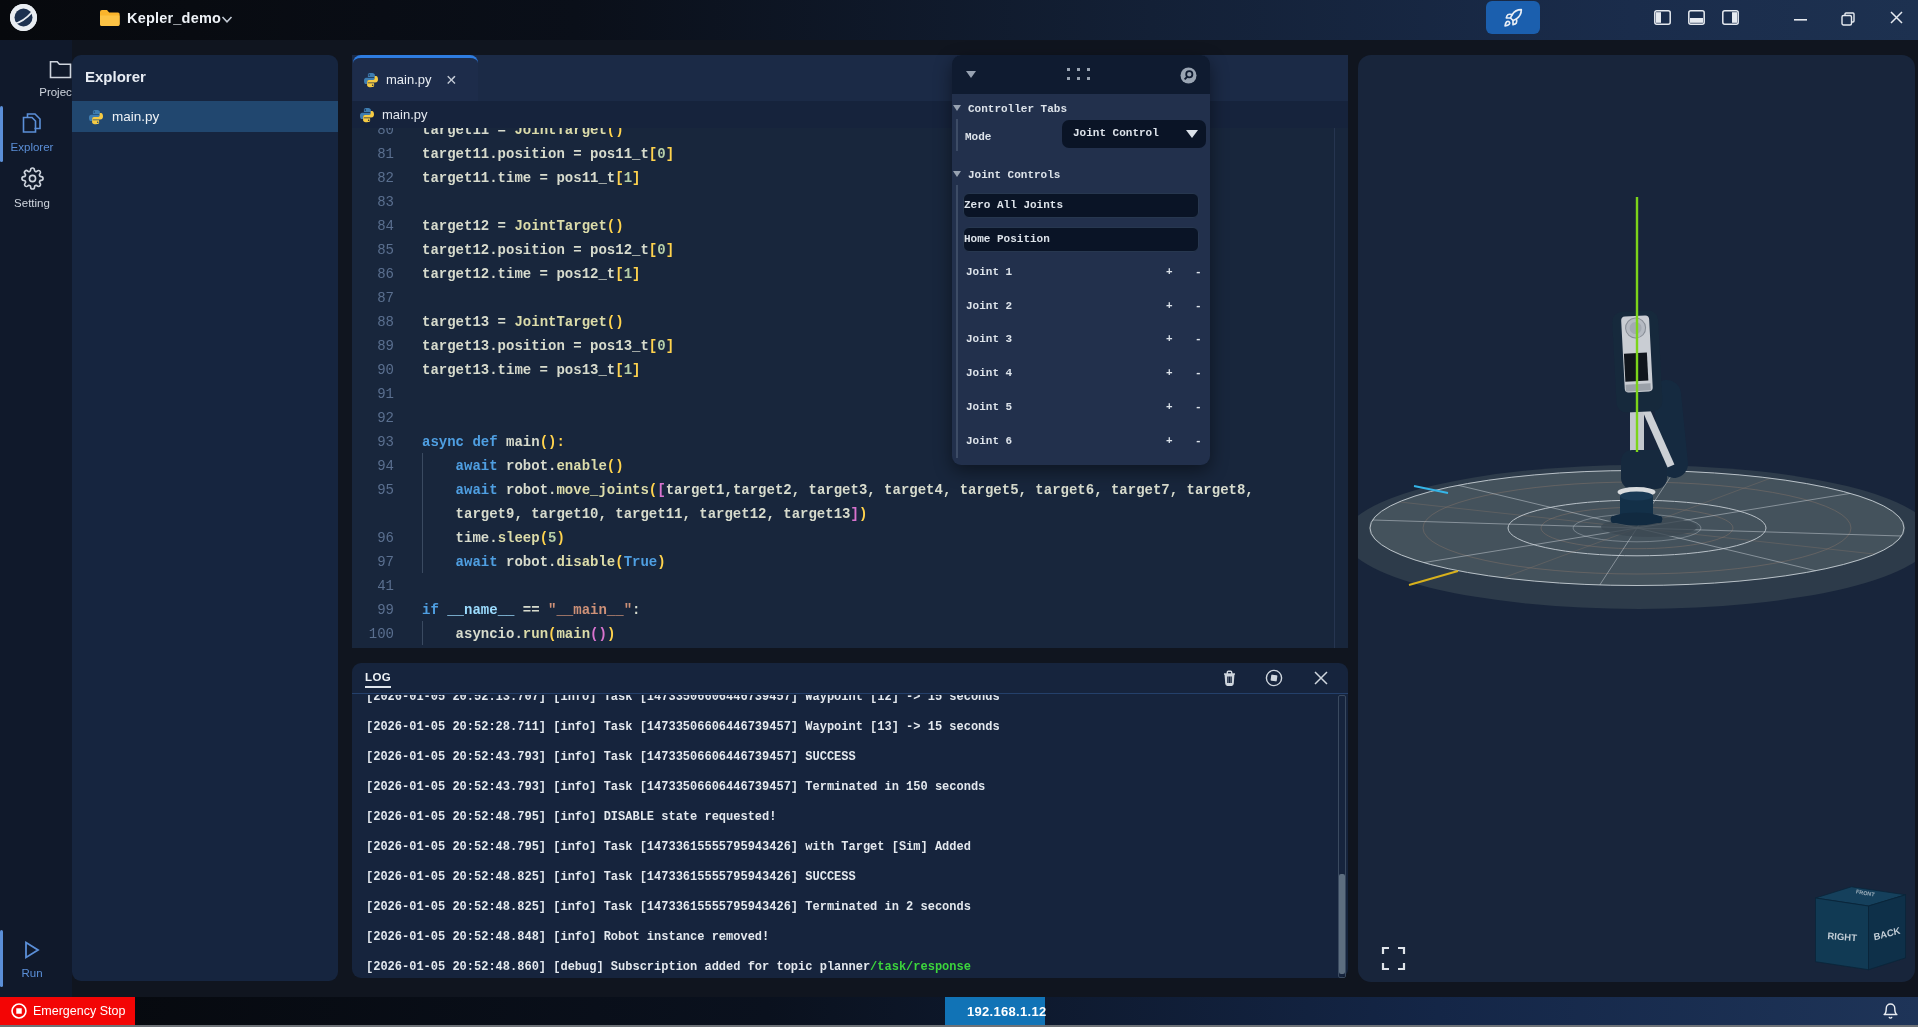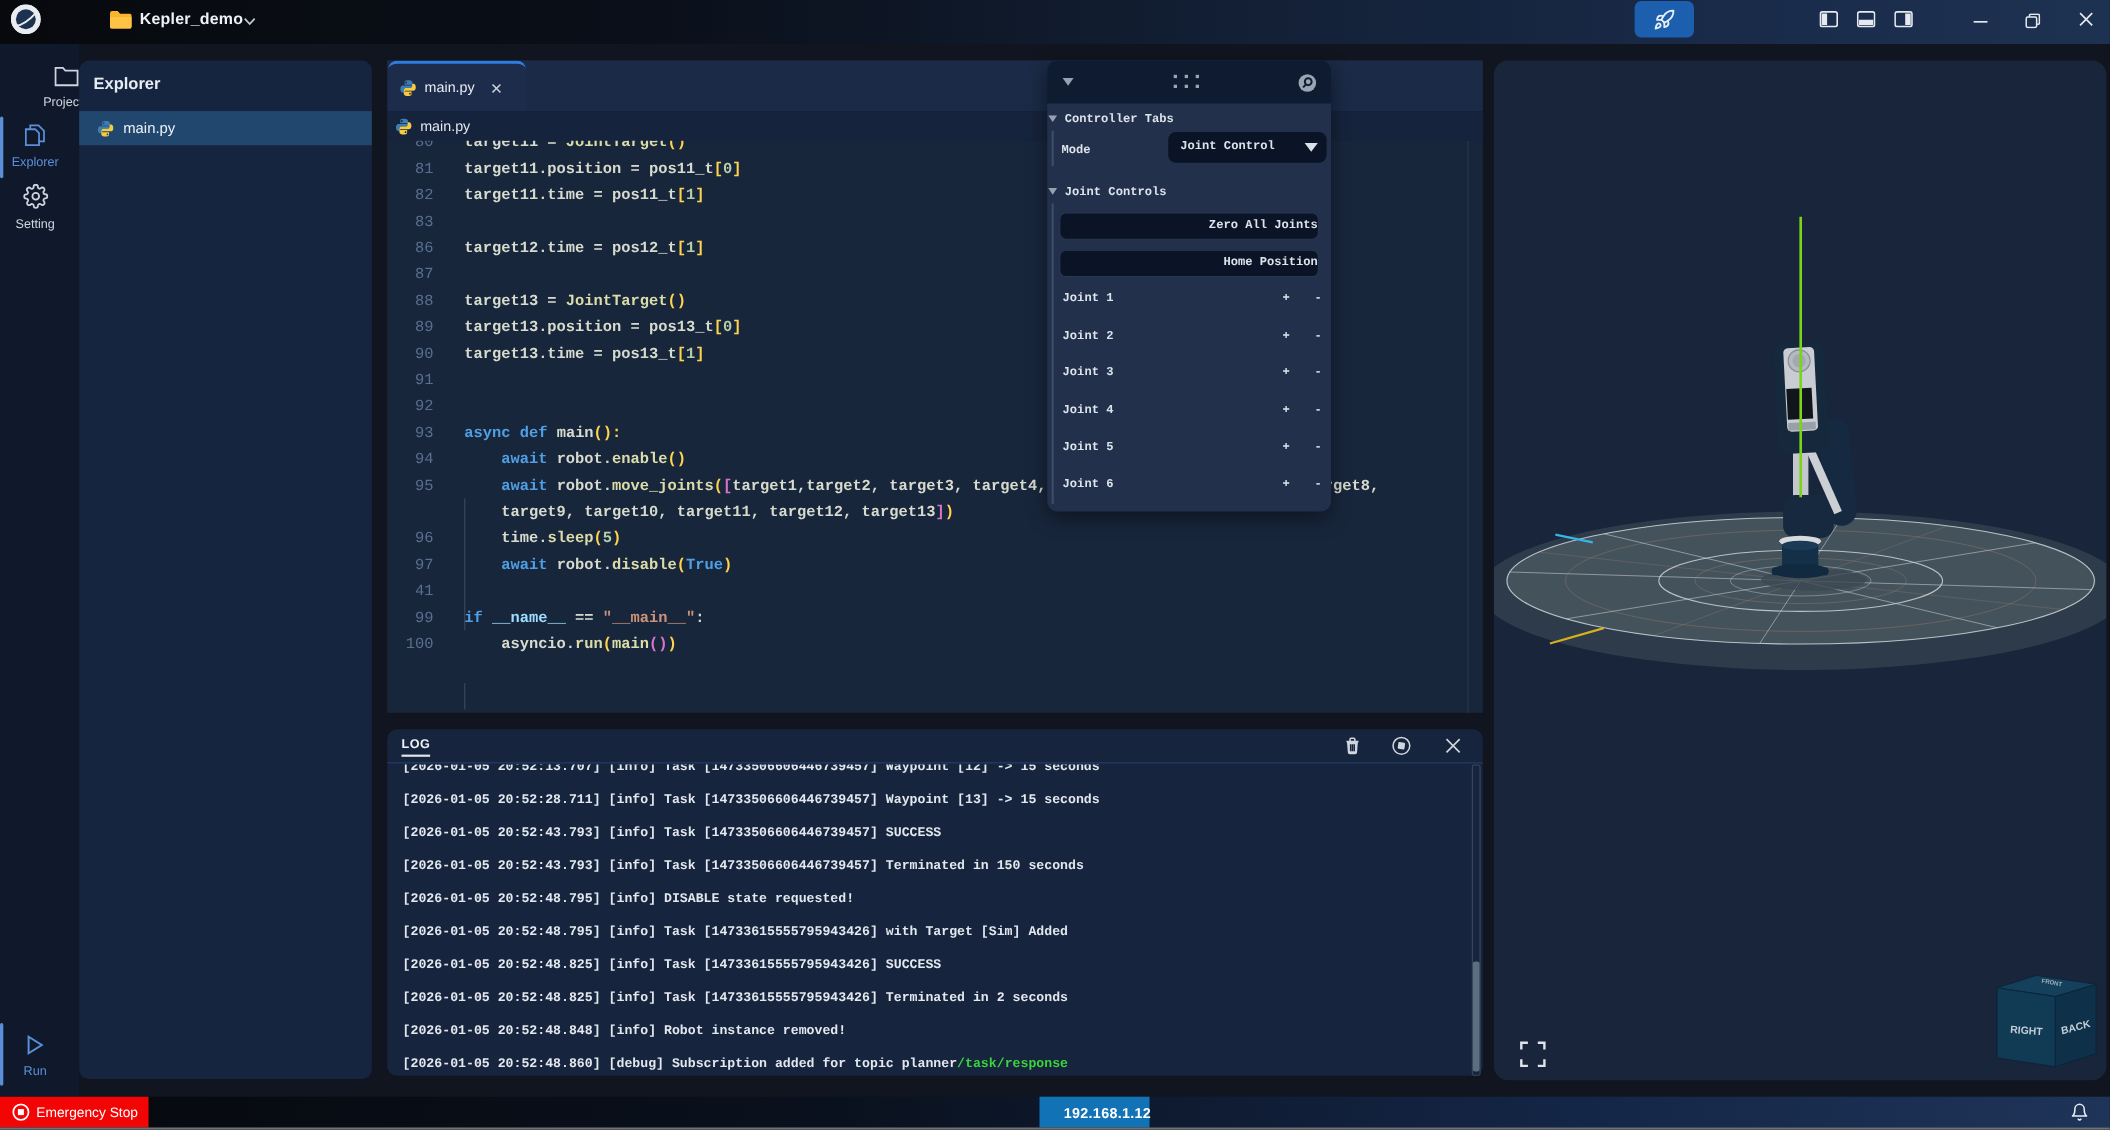--- a/index.html
+++ b/index.html
@@ -45,21 +45,21 @@
   .nu  { color:#b5cea8; }
   .st  { color:#ce9178; }
   .va  { color:#9cdcfe; }
   .guide { position:absolute; width:1px; background:#3a4a61; }
   
   #panel { position:absolute; left:952px; top:55px; width:258px; height:410px; background:#22304c; border-radius:9px; box-shadow:0 6px 18px rgba(0,0,0,.45); font-family:"Liberation Mono", monospace; }
   #panel-head { position:absolute; left:0; top:0; width:258px; height:39px; background:#0f1b30; border-radius:9px 9px 0 0; }
   .ptxt { color:#dde3ea; font-size:11px; font-weight:700; }
   .tri { display:inline-block; width:0; height:0; border-left:5.5px solid transparent; border-right:5.5px solid transparent; border-top:7px solid #97a2b1; vertical-align:middle; }
   .grp-line { position:absolute; width:2px; background:#3d4c66; }
-  .pbtn { position:absolute; left:11px; width:236px; height:25px; background:#0a1426; border:1px solid #27374f; border-radius:6px; color:#dde3ea; font-size:11px; font-weight:700; text-align:right; line-height:23px; font-family:"Liberation Mono", monospace;}
+  .pbtn { position:absolute; left:11px; width:236px; height:25px; background:#0a1426; border:1px solid #27374f; border-radius:6px; color:#dde3ea; font-size:11px; font-weight:700; text-align:left; line-height:23px; font-family:"Liberation Mono", monospace;}
   .jrow { position:absolute; left:14px; width:232px; height:16px; color:#dde3ea; font-size:11px; font-weight:700; }
   .jrow .plus { position:absolute; left:200px; top:0; }
   .jrow .minus { position:absolute; left:229px; top:0; }
   
   #viewport { position:absolute; left:1358px; top:55px; width:557px; height:927px; background:#18253b; border-radius:13px; overflow:hidden; }
   
   #log { position:absolute; left:352px; top:663px; width:996px; height:315px; background:#16243d; border-radius:9px; }
   #log-head { position:absolute; left:0; top:0; width:996px; height:31px; border-bottom:1px solid #24406b; }
   #log-title { position:absolute; left:13px; top:8px; font-size:11.5px; font-weight:bold; color:#eef2f6; letter-spacing:.4px; border-bottom:2px solid #dfe5ec; padding-bottom:3px; }
   #log-body { position:absolute; left:0; top:32px; width:980px; height:283px; overflow:hidden;
@@ -196,20 +196,22 @@
         <use href="#pyico"></use>
       </svg>
       <span>main.py</span>
     </div>
   <div id="code">
       <div class="inner">
         <div class="row"><span class="num">80</span><span class="txt">target11 = <span class="fn">JointTarget</span><span class="br1">()</span></span></div>
         <div class="row"><span class="num">81</span><span class="txt">target11.position = pos11_t<span class="br1">[</span><span class="nu">0</span><span class="br1">]</span></span></div>
         <div class="row"><span class="num">82</span><span class="txt">target11.time = pos11_t<span class="br1">[</span><span class="nu">1</span><span class="br1">]</span></span></div>
         <div class="row"><span class="num">83</span><span class="txt"></span></div>
+        <div class="row"><span class="num">84</span><span class="txt">target12 = <span class="fn">JointTarget</span><span class="br1">()</span></span></div>
+        <div class="row"><span class="num">85</span><span class="txt">target12.position = pos12_t<span class="br1">[</span><span class="nu">0</span><span class="br1">]</span></span></div>
         <div class="row"><span class="num">86</span><span class="txt">target12.time = pos12_t<span class="br1">[</span><span class="nu">1</span><span class="br1">]</span></span></div>
         <div class="row"><span class="num">87</span><span class="txt"></span></div>
         <div class="row"><span class="num">88</span><span class="txt">target13 = <span class="fn">JointTarget</span><span class="br1">()</span></span></div>
         <div class="row"><span class="num">89</span><span class="txt">target13.position = pos13_t<span class="br1">[</span><span class="nu">0</span><span class="br1">]</span></span></div>
         <div class="row"><span class="num">90</span><span class="txt">target13.time = pos13_t<span class="br1">[</span><span class="nu">1</span><span class="br1">]</span></span></div>
         <div class="row"><span class="num">91</span><span class="txt"></span></div>
         <div class="row"><span class="num">92</span><span class="txt"></span></div>
         <div class="row"><span class="num">93</span><span class="txt"><span class="kw">async</span> <span class="kw">def</span> main<span class="br1">():</span></span></div>
         <div class="row"><span class="num">94</span><span class="txt">    <span class="kw">await</span> robot.<span class="fn">enable</span><span class="br1">()</span></span></div>
         <div class="row"><span class="num">95</span><span class="txt">    <span class="kw">await</span> robot.<span class="fn">move_joints</span><span class="br1">(</span><span class="br2">[</span>target1,target2, target3, target4, target5, target6, target7, target8,</span></div>

